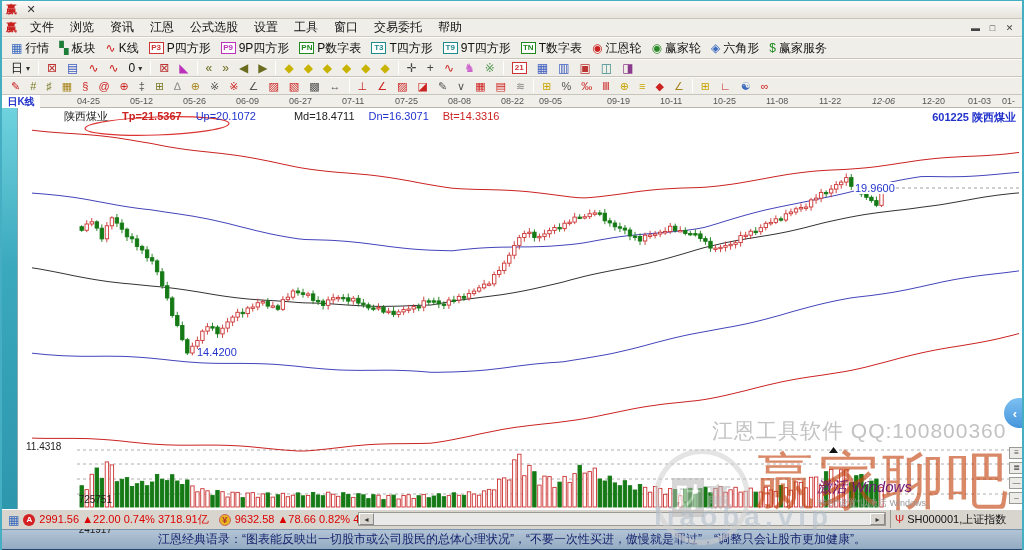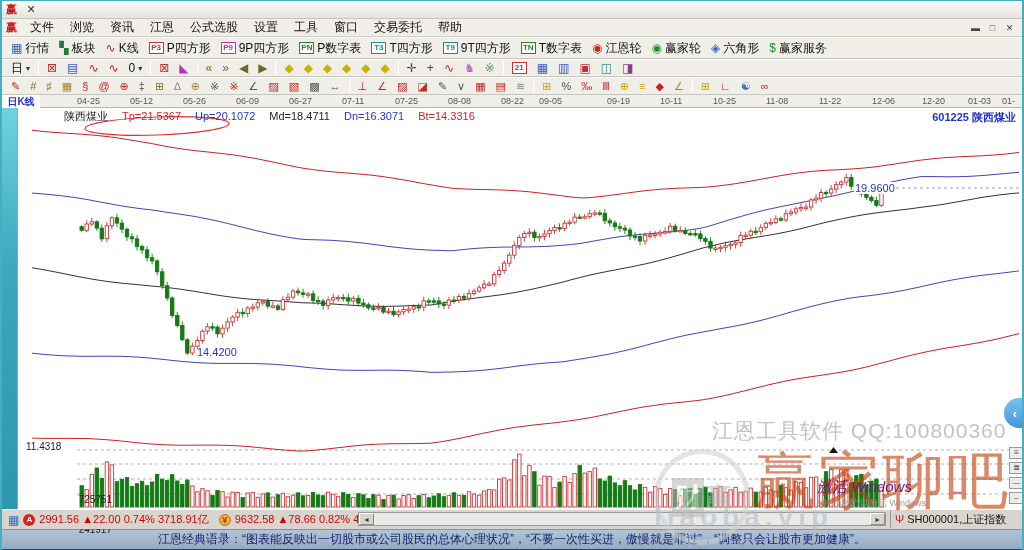--- a/index.html
+++ b/index.html
@@ -393,21 +393,21 @@
       <span class="datelabel" style="left: 340px;">07-11</span>
       <span class="datelabel" style="left: 393px;">07-25</span>
       <span class="datelabel" style="left: 446px;">08-08</span>
       <span class="datelabel" style="left: 499px;">08-22</span>
       <span class="datelabel" style="left: 521px; margin-left: 16px;">09-05</span>
       <span class="datelabel" style="left: 605px;">09-19</span>
       <span class="datelabel" style="left: 658px;">10-11</span>
       <span class="datelabel" style="left: 711px;">10-25</span>
       <span class="datelabel" style="left: 764px;">11-08</span>
       <span class="datelabel" style="left: 817px;">11-22</span>
-      <span class="datelabel" style="left: 870px;">12-06</span>
+      <span class="datelabel" style="left: 870px; font-style: italic;">12-06</span>
       <span class="datelabel" style="left: 920px;">12-20</span>
       <span class="datelabel" style="left: 966px;">01-03</span>
       <span class="datelabel" style="left: 1000px;">01-17</span>
     </div>
   <div class="periodbox">日K线</div>
   <div class="tealstrip"></div>
   <div class="chart-bg"></div>
   <svg id="ksvg" viewBox="0 94 1024 414">
       <line x1="75" y1="449" x2="1008" y2="449" stroke="#999" stroke-dasharray="3 3" stroke-width="0.8"></line>
       <line x1="75" y1="463" x2="1008" y2="463" stroke="#999" stroke-dasharray="3 3" stroke-width="0.8"></line>
@@ -896,21 +896,21 @@
       <rect x="867.7" y="196.3" width="3.4" height="3.3" fill="#157a15" stroke="#157a15" stroke-width="0.9"></rect>
       <rect x="867.7" y="480.1" width="3.4" height="25.9" fill="#157a15" stroke="#157a15" stroke-width="0.9"></rect>
       <line x1="874.44" y1="195.6" x2="874.44" y2="206.1" stroke="#157a15" stroke-width="0.9"></line>
       <rect x="872.7" y="199.6" width="3.4" height="4.7" fill="#157a15" stroke="#157a15" stroke-width="0.9"></rect>
       <rect x="872.7" y="478.1" width="3.4" height="27.9" fill="#157a15" stroke="#157a15" stroke-width="0.9"></rect>
       <line x1="879.4700000000001" y1="182.8" x2="879.4700000000001" y2="206.0" stroke="#cc3333" stroke-width="0.9"></line>
       <rect x="877.8" y="186.4" width="3.4" height="17.9" fill="#ffffff" stroke="#cc3333" stroke-width="0.9"></rect>
       <rect x="877.8" y="486.3" width="3.4" height="19.7" fill="#ffffff" stroke="#cc3333" stroke-width="0.9"></rect>
     </svg>
 
-  <div class="chartlabel legend" id="legend"><span style="color: rgb(34, 34, 34);">陕西煤业</span><span style="color: rgb(204, 34, 34);">Tp=21.5367</span><span style="color: rgb(34, 51, 204);">Up=20.1072</span><span style="color: rgb(34, 34, 34);">Md=18.4711</span><span style="color: rgb(34, 51, 204);">Dn=16.3071</span><span style="color: rgb(204, 34, 34);">Bt=14.3316</span></div>
+  <div class="chartlabel legend" id="legend"><span style="color: rgb(34, 34, 34);">陕西煤业</span><span style="color: rgb(204, 34, 34); font-weight: bold;">Tp=21.5367</span><span style="color: rgb(34, 51, 204);">Up=20.1072</span><span style="color: rgb(34, 34, 34); margin-left: 24px;">Md=18.4711</span><span style="color: rgb(34, 51, 204);">Dn=16.3071</span><span style="color: rgb(204, 34, 34);">Bt=14.3316</span></div>
   <div class="chartlabel stocklabel">601225  陕西煤业</div>
   <div class="chartlabel pricetag" style="left:852px;top:181px;">19.9600</div>
   <div class="chartlabel pricetag" style="left:194px;top:345px;background:transparent;">14.4200</div>
   <div class="chartlabel floortag" style="left:24px;top:440px;">11.4318</div>
   <div class="chartlabel volaxis" style="top:457px;">725751</div>
   <div class="chartlabel volaxis" style="top:472px;">483834</div>
   <div class="chartlabel volaxis" style="top:487px;">241917</div>
 
   <div class="wm wm-tool">江恩工具软件  QQ:100800360</div>
   <div class="wm wm-logo">

